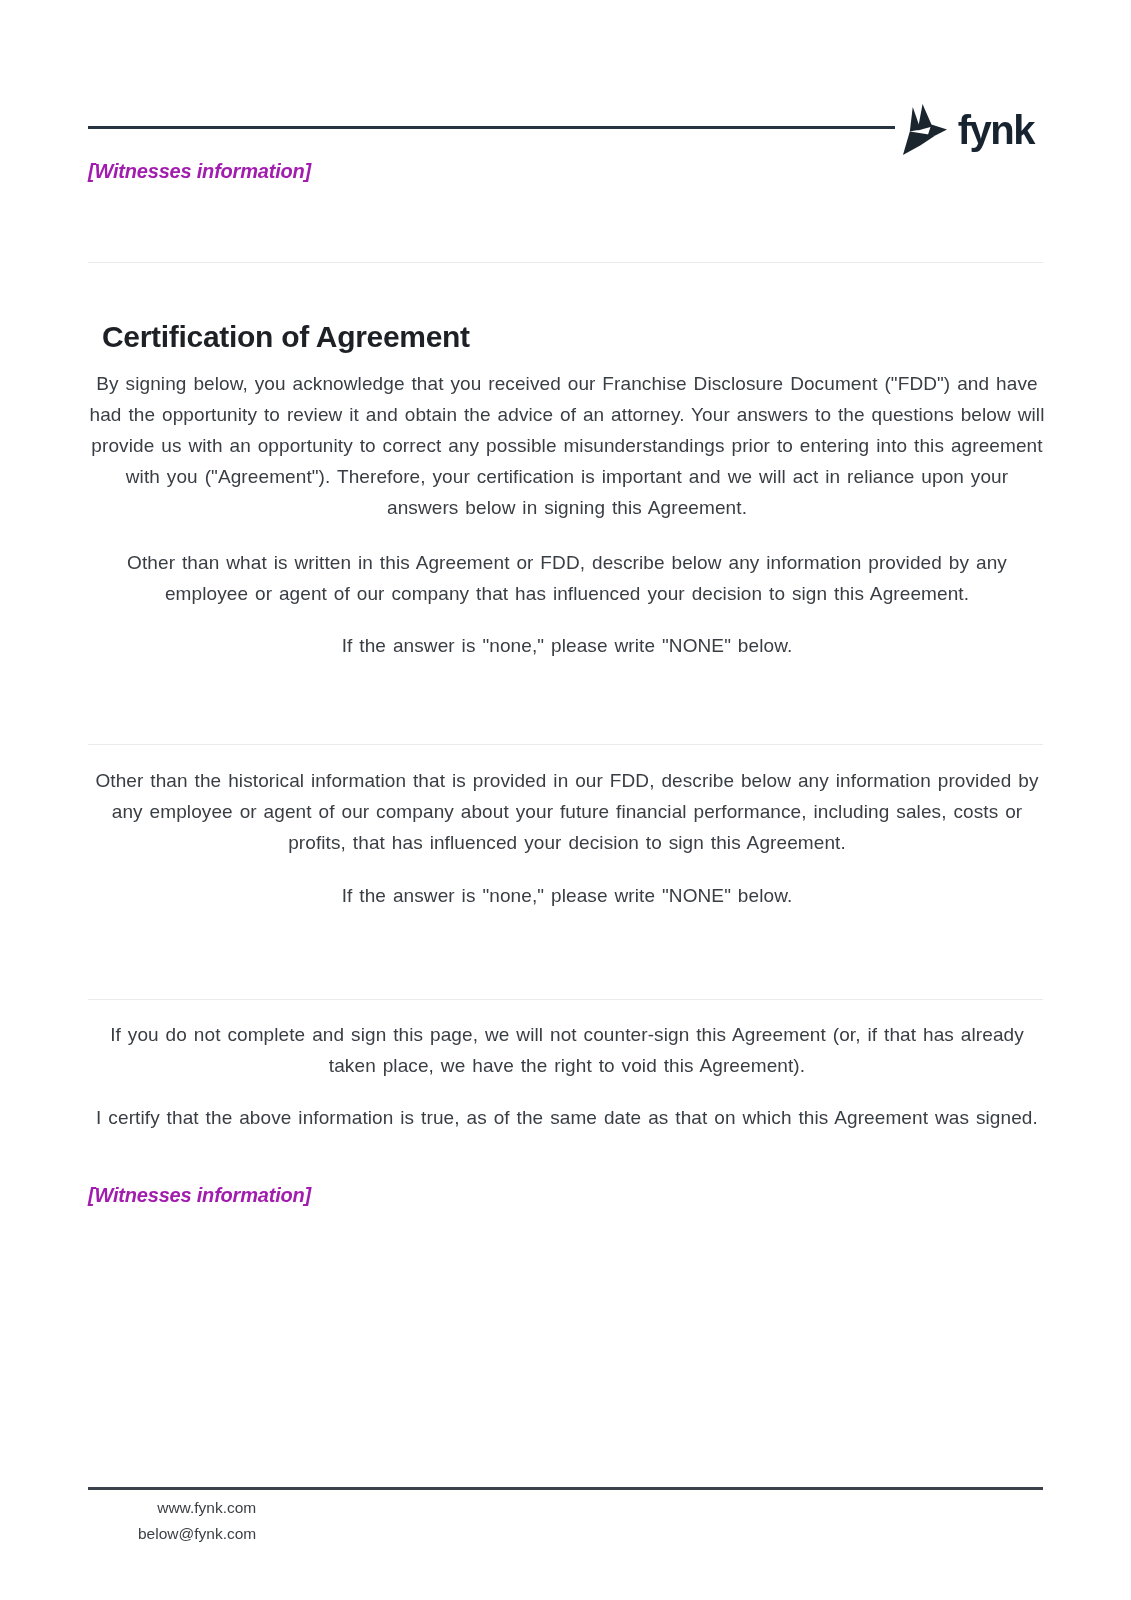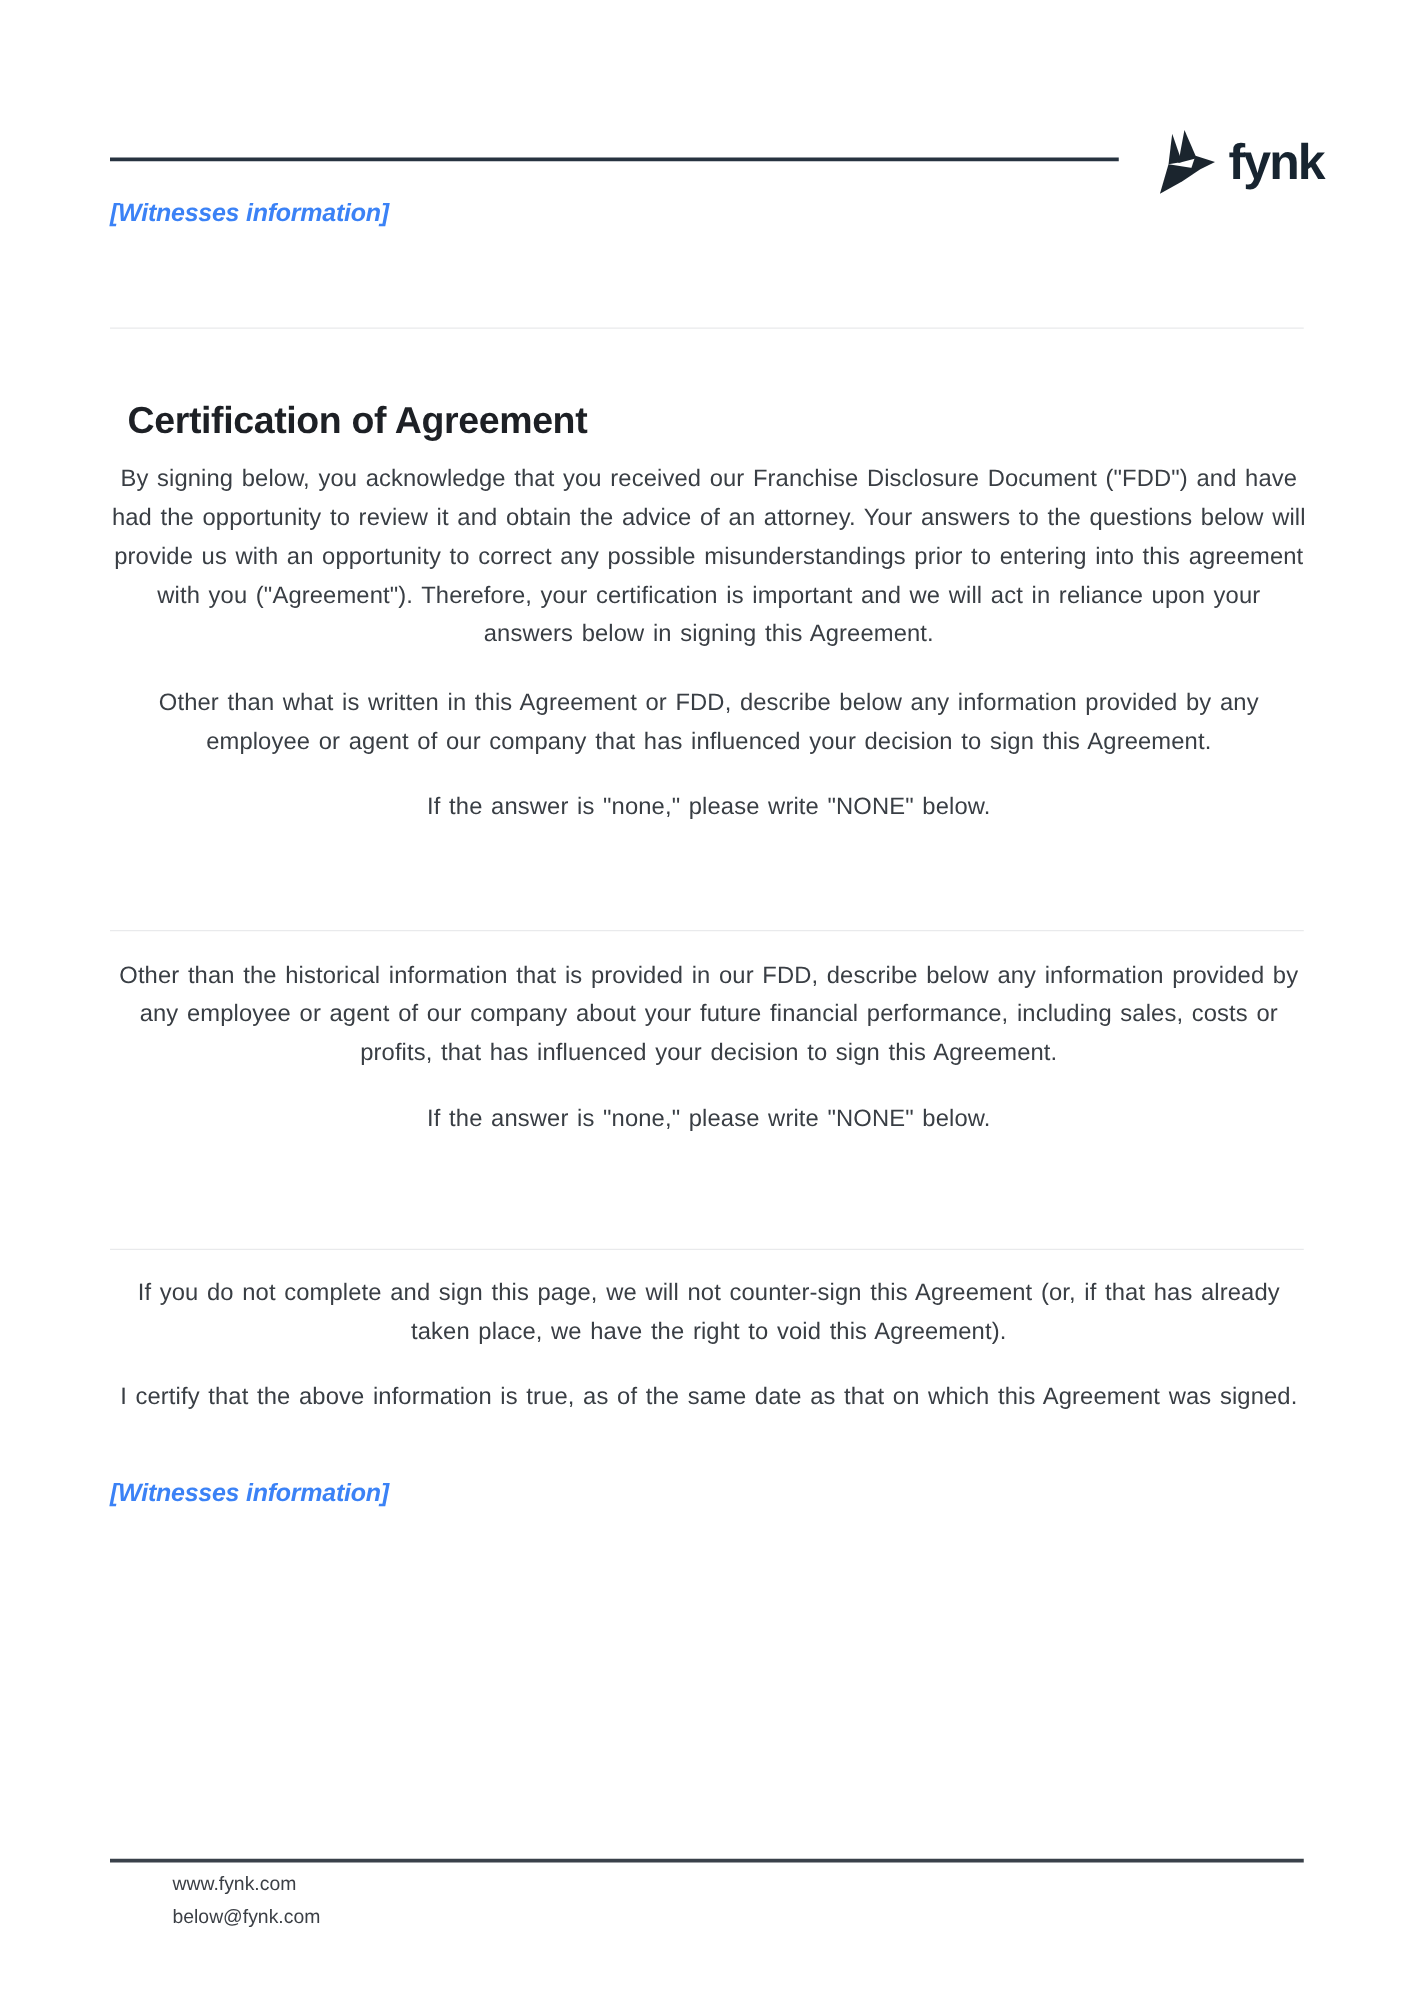--- a/index.html
+++ b/index.html
@@ -14,21 +14,21 @@
 
   
   .header-rule {
     position: absolute;
     left: 88px; top: 126px;
     width: 807px; height: 3px;
     background: #273340;
   }
   .logo {
     position: absolute;
-    top: 103px; right: 72px;
+    top: 103px; right: 97px;
     display: flex;
     align-items: flex-start;
     gap: 10px;
     justify-content: space-between;
   }
   .logo svg { width: 47px; height: 54px; display: block; }
   .logo-text {
     font-size: 40px;
     font-weight: bold;
     color: #172430;
@@ -38,21 +38,21 @@
   }
 
   
   .note {
     position: absolute;
     left: 88px;
     margin: 0;
     font-size: 20px;
     font-weight: bold;
     font-style: italic;
-    color: #3b82f6;
+    color: #a21caf;
     letter-spacing: -0.2px;
   }
   .note-top { top: 160px; }
   .note-bottom { top: 1184px; }
 
   
   .divider {
     position: absolute;
     left: 88px;
     width: 955px; height: 1px;
@@ -101,21 +101,21 @@
     width: 955px; height: 3px;
     background: #3a414a;
   }
   .footer {
     position: absolute;
     left: 138px; top: 1495px;
     font-size: 15.5px;
     line-height: 26px;
     color: #3b3f45;
   }
-  .footer div { cursor: pointer; }
+  .footer div { cursor: pointer; text-align: right; }
 </style>
 </head>
 <body>
 
 <div class="page">
 
   <div class="header-rule"></div>
 
   <div class="logo">
     <svg viewBox="0 0 48 53" aria-hidden="true">

